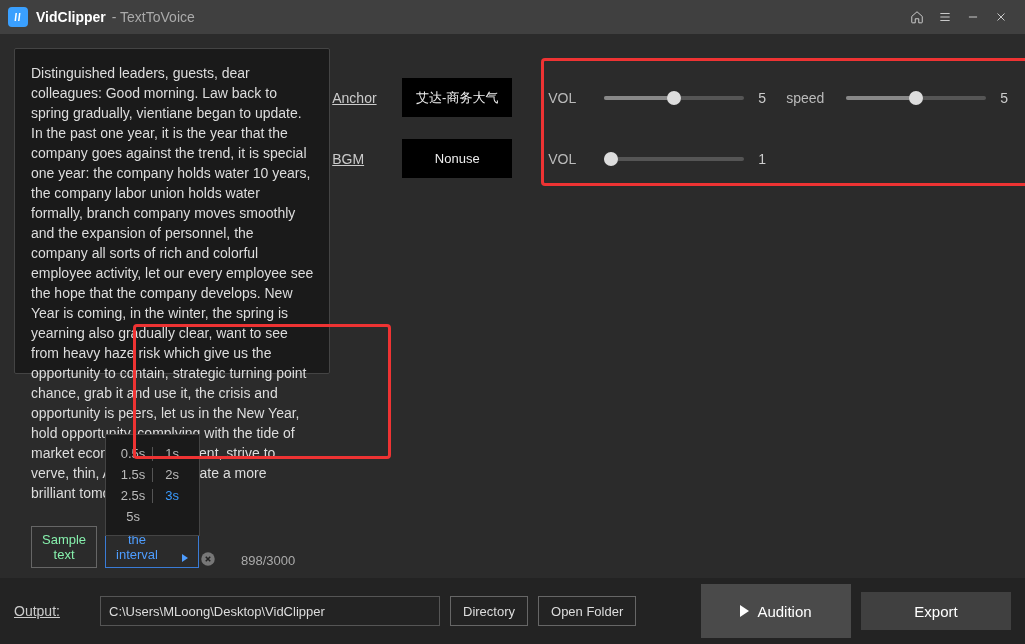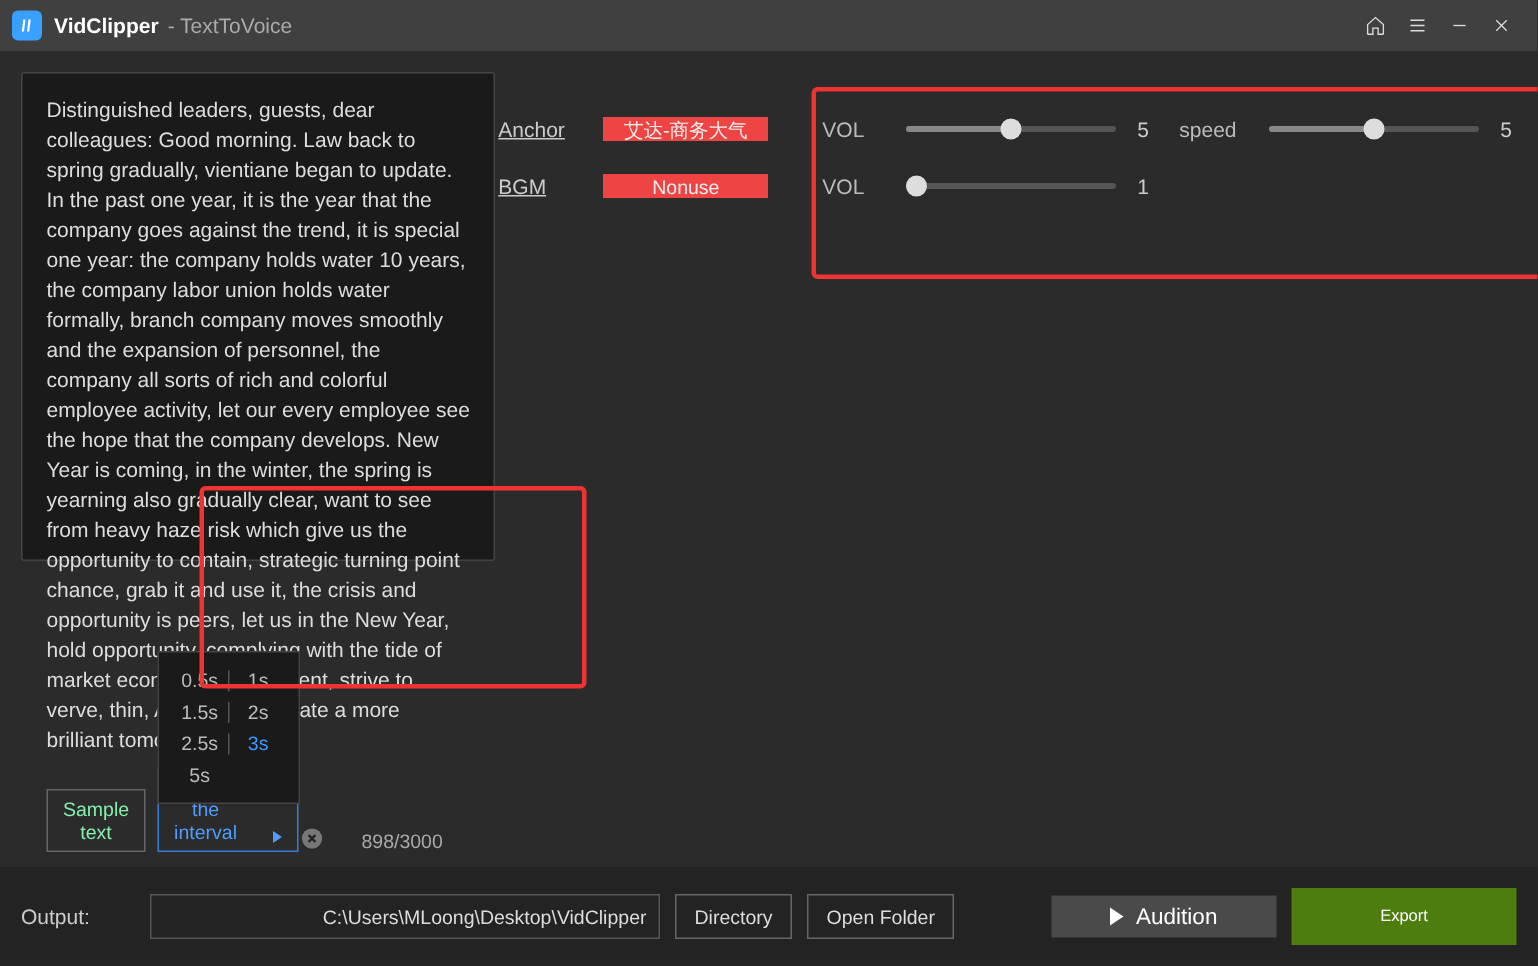--- a/index.html
+++ b/index.html
@@ -34,39 +34,39 @@
   .redbox1 { position: absolute; border: 3px solid #e33; border-radius: 4px; pointer-events: none; left: 133px; top: 290px; width: 258px; height: 135px; }
 
   .clear-icon { margin-left: auto; color: #888; cursor: pointer; display: flex; align-items: center; }
   .clear-icon svg { width: 18px; height: 18px; }
   .counter { color: #aaa; font-size: 13px; margin-left: 24px; margin-right: 18px; }
 
   
   .settings { margin-top: 18px; display: flex; flex-direction: column; gap: 22px; padding: 12px 0 0 0; position: relative; }
   .settings-row { display: flex; align-items: center; }
   .row-label { width: 72px; color: #ccc; font-size: 14px; padding-left: 2px; text-decoration: underline; }
-  .select-btn { width: 110px; height: 16px; background: #ef4444; color: #eee; border: none; font-size: 13px; cursor: pointer; }
+  .select-btn { width: 110px; height: 39px; background: #000000; color: #eee; border: none; font-size: 13px; cursor: pointer; }
   .slider-group { display: flex; align-items: center; gap: 14px; margin-left: 36px; }
   .slider-block { display: flex; align-items: center; gap: 14px; }
   .slider-block .lbl { color: #bbb; font-size: 14px; width: 42px; }
   .slider { position: relative; width: 140px; height: 4px; background: #555; border-radius: 2px; }
   .slider .thumb { position: absolute; top: -5px; width: 14px; height: 14px; background: #ddd; border-radius: 50%; transform: translateX(-50%); cursor: pointer; }
   .slider .fill { position: absolute; left:0; top:0; height:100%; background:#888; border-radius:2px; }
   .slider-block .val { color: #ccc; font-size: 14px; width: 14px; }
 
   .redbox2 { position: absolute; border: 3px solid #e33; border-radius: 4px; pointer-events: none; left: 211px; top: -8px; width: 776px; height: 128px; }
 
   .footer { background: #232323; height: 66px; display: flex; align-items: center; padding: 0 14px; gap: 10px; margin-top: auto; }
-  .footer .out-lbl { color: #ccc; font-size: 14px; width: 76px; }
-  .footer .path-input { flex: 0 0 340px; height: 30px; background: transparent; border: 1px solid #555; color: #ddd; font-size: 13px; padding: 0 8px; text-align: right; }
+  .footer .out-lbl { color: #ccc; font-size: 14px; width: 76px; text-decoration: underline; }
+  .footer .path-input { flex: 0 0 340px; height: 30px; background: transparent; border: 1px solid #555; color: #ddd; font-size: 13px; padding: 0 8px; }
   .footer .fbtn { height: 30px; padding: 0 12px; border: 1px solid #666; background: transparent; color: #ddd; font-size: 13px; cursor: pointer; }
   .footer .spacer { flex: 1; }
-  .footer .audition { width: 150px; height: 28px; background: #4a4a4a; border: none; color: #fff; font-size: 15px; display: flex; align-items: center; justify-content: center; gap: 8px; cursor: pointer; }
+  .footer .audition { width: 150px; height: 54px; background: #4a4a4a; border: none; color: #fff; font-size: 15px; display: flex; align-items: center; justify-content: center; gap: 8px; cursor: pointer; }
   .footer .audition .pl { width: 0; height: 0; border-top: 6px solid transparent; border-bottom: 6px solid transparent; border-left: 9px solid #fff; }
-  .footer .export { width: 150px; height: 38px; background: #4d7c0f; border: none; color: #fff; font-size: 11px; cursor: pointer; }
+  .footer .export { width: 150px; height: 38px; background: #404040; border: none; color: #fff; font-size: 15px; cursor: pointer; }
 </style>
 </head>
 <body>
 
 <div class="titlebar">
   <div class="logo">
     <svg viewBox="0 0 24 24">
         <path d="M7 4h3l-2 16H5zM14 4h3l-2 16h-3z"></path>
       </svg>
   </div>

